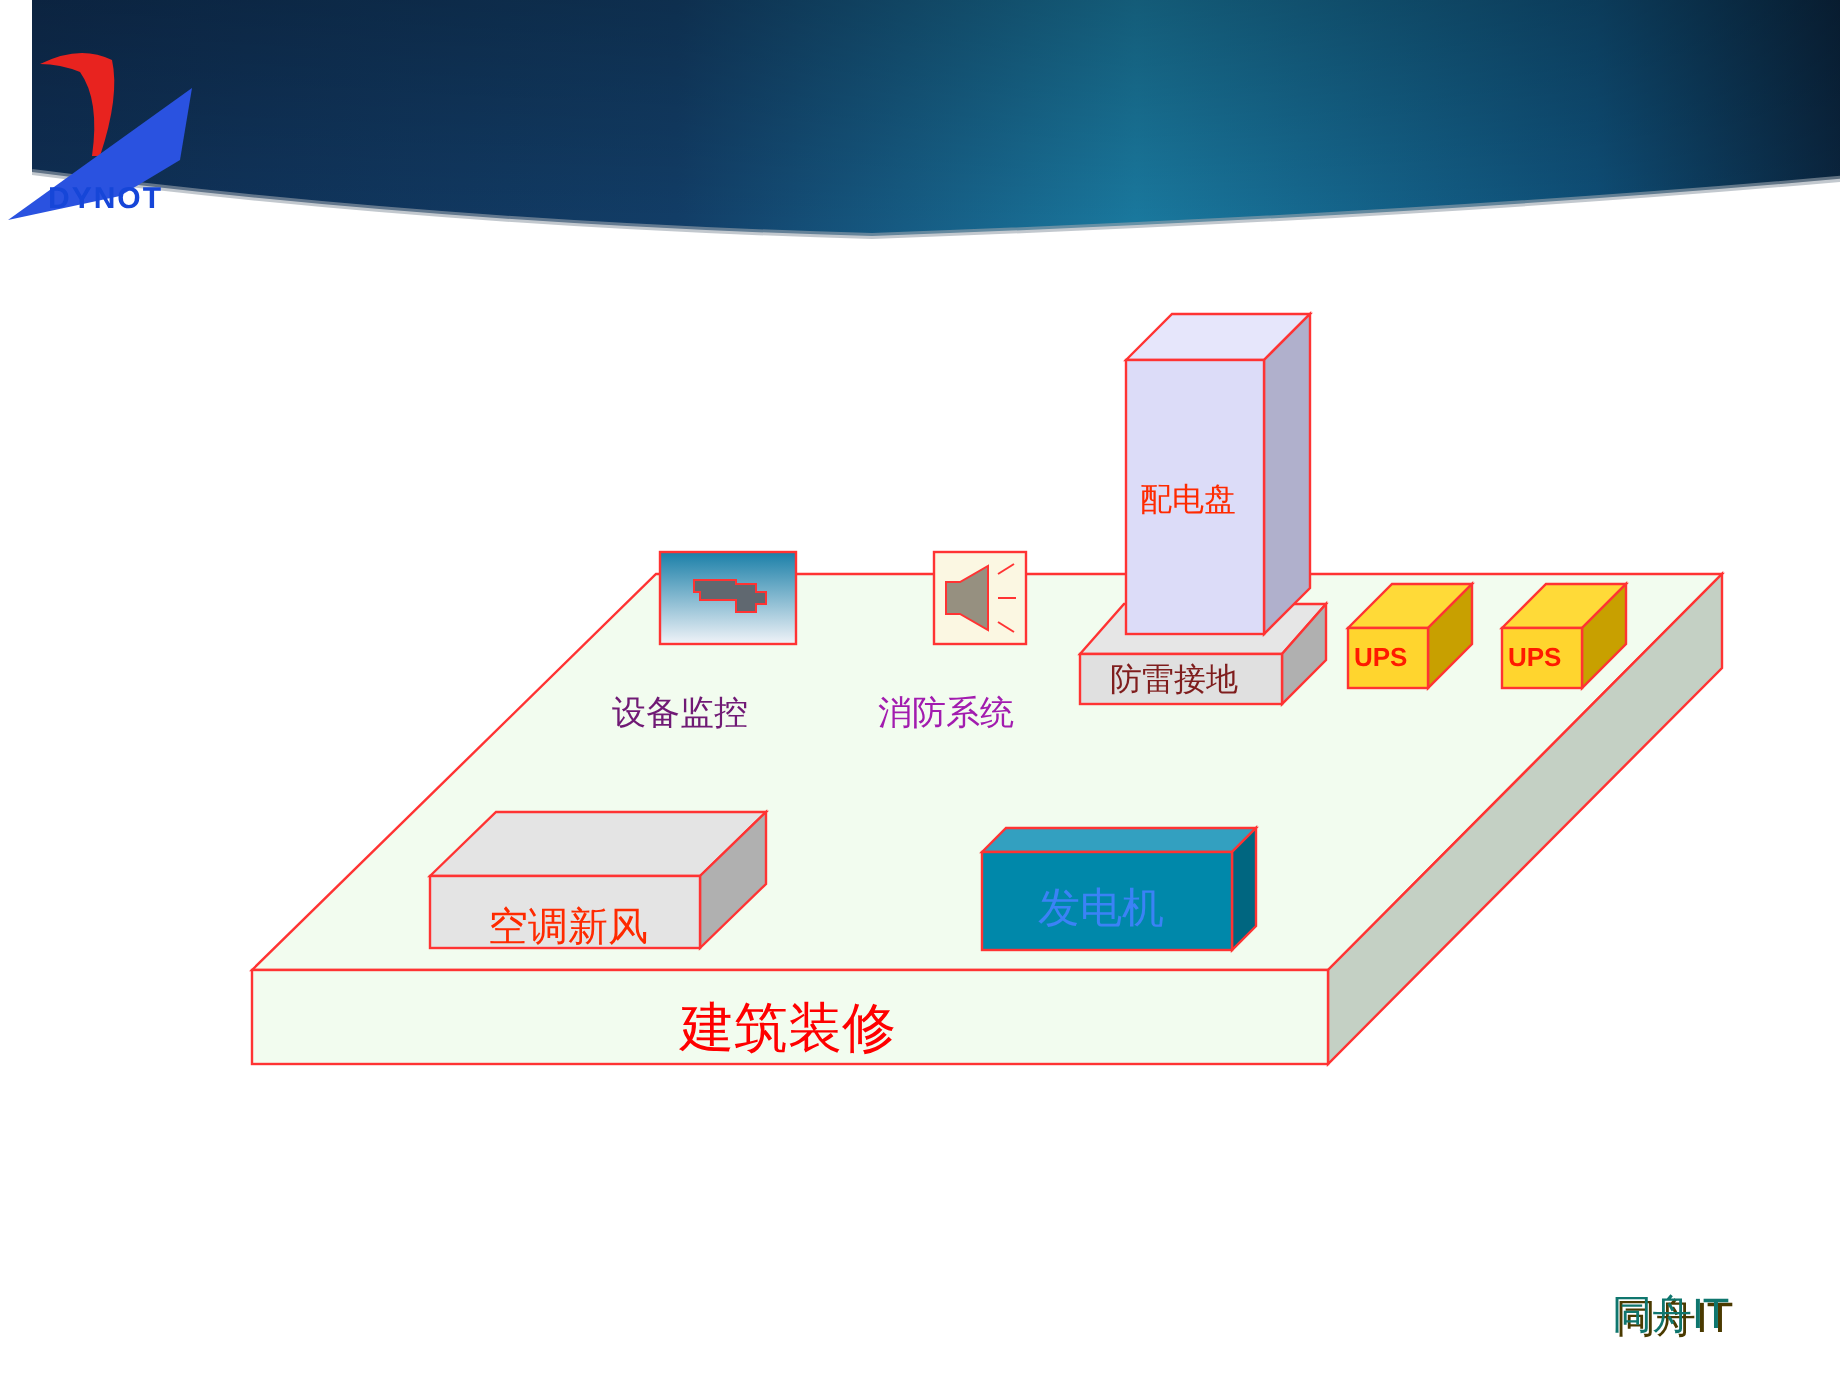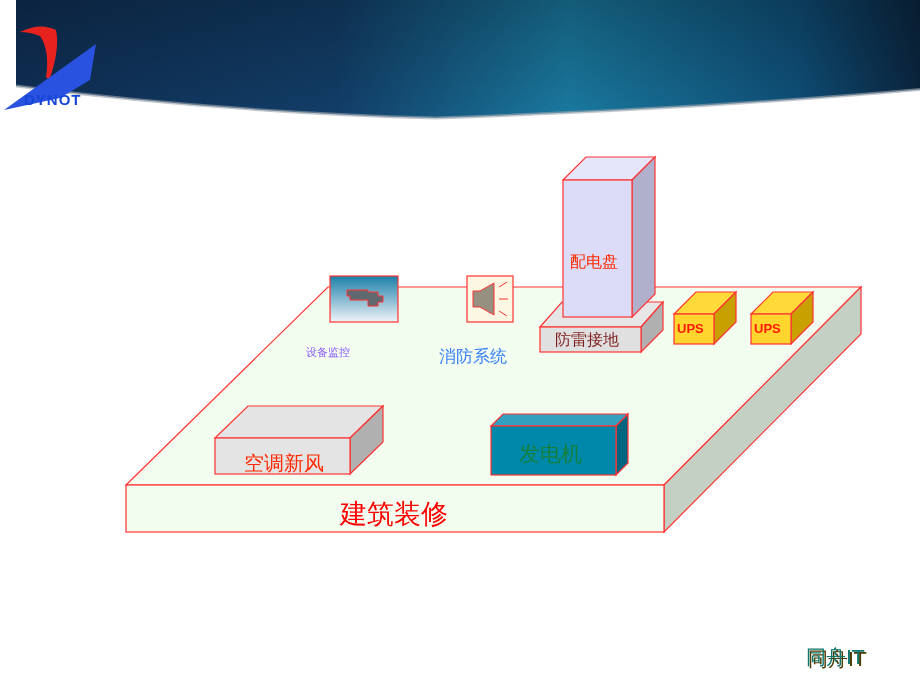--- a/index.html
+++ b/index.html
@@ -102,23 +102,23 @@
     <rect x="215" y="438" width="135" height="36" fill="#e4e4e4" stroke="#ff3333" stroke-width="1.2"></rect>
   </g>
 
   <g>
     <polygon points="491,426 503,414 628,414 616,426" fill="#33a0c0" stroke="#ff3333" stroke-width="1.2"></polygon>
     <polygon points="616,426 628,414 628,463 616,475" fill="#006680" stroke="#ff3333" stroke-width="1.2"></polygon>
     <rect x="491" y="426" width="125" height="49" fill="#0088aa" stroke="#ff3333" stroke-width="1.2"></rect>
   </g>
 </svg>
 
-<div class="lbl" style="left:306px;top:345px;font-size:11px;color:#8b5cf6;">设备监控</div>
-<div class="lbl" style="left:439px;top:345px;font-size:17px;color:#3b82f6;">消防系统</div>
-<div class="lbl" style="left:570px;top:240px;font-size:16px;color:#ff2a00;margin-top:12px;">配电盘</div>
+<div class="lbl" style="left:306px;top:345px;font-size:17px;color:#701a75;">设备监控</div>
+<div class="lbl" style="left:439px;top:345px;font-size:17px;color:#a21caf;">消防系统</div>
+<div class="lbl" style="left:570px;top:240px;font-size:16px;color:#ff2a00;">配电盘</div>
 <div class="lbl" style="left:555px;top:330px;font-size:16px;color:#7f1d1d;">防雷接地</div>
 <div class="lbl" style="left:677px;top:321px;font-size:13px;font-weight:bold;color:#ff1a00;font-family:'Liberation Sans',sans-serif;">UPS</div>
 <div class="lbl" style="left:754px;top:321px;font-size:13px;font-weight:bold;color:#ff1a00;font-family:'Liberation Sans',sans-serif;">UPS</div>
 <div class="lbl" style="left:244px;top:450px;font-size:20px;color:#ff2a00;">空调新风</div>
-<div class="lbl" style="left:519px;top:440px;font-size:21px;color:#15803d;">发电机</div>
+<div class="lbl" style="left:519px;top:440px;font-size:21px;color:#3b82f6;">发电机</div>
 <div class="lbl" style="left:340px;top:496px;font-size:27px;color:#ff0000;">建筑装修</div>
 
 <div class="footer-brand">同舟IT</div>
 
 </body></html>

